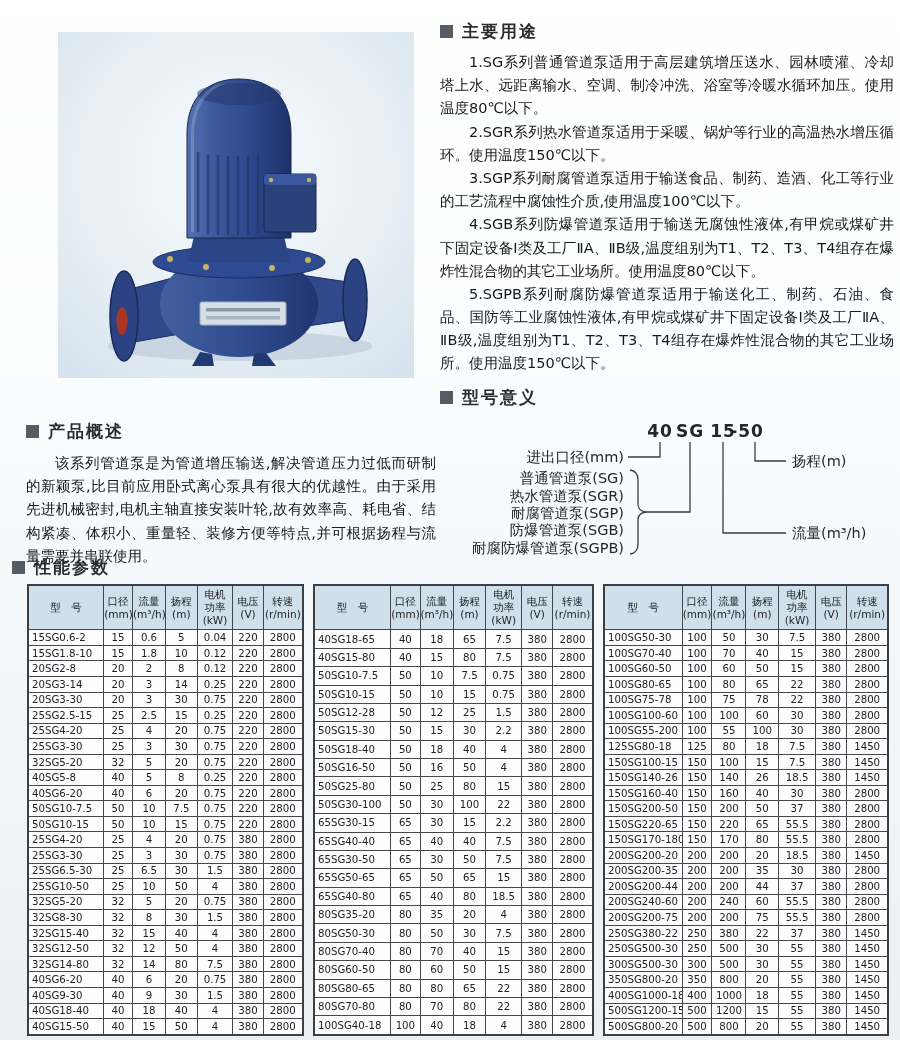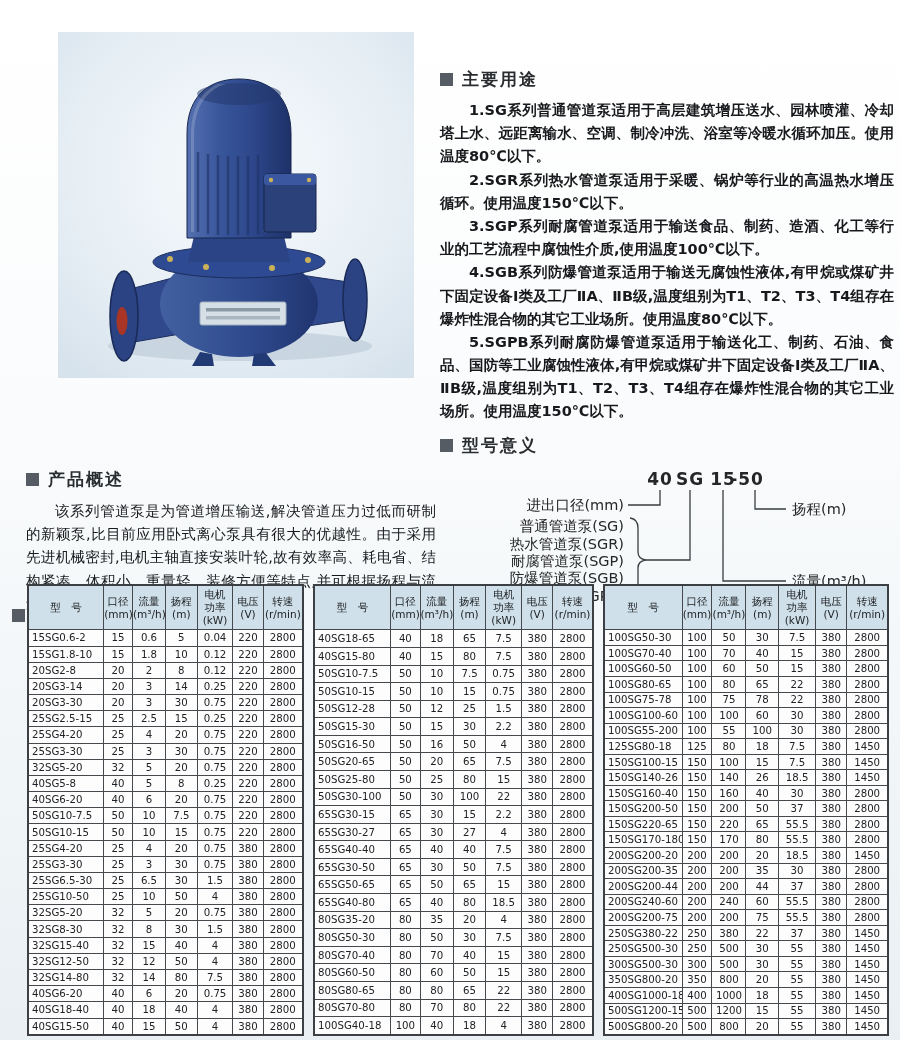--- a/index.html
+++ b/index.html
@@ -9,30 +9,30 @@
     color: #1d1f22;
     background: #fff;
   }
   .page {
     position: relative; width: 900px; height: 1040px; overflow: hidden;
     background: linear-gradient(180deg, #ffffff 0%, #fbfcfd 35%, #f2f6f8 70%, #e9eff3 100%);
   }
   
   .sec-title {
     display: flex; align-items: center; gap: 9px;
-    font-size: 17px; font-weight: bold; letter-spacing: 2px; color: #2a2d30; margin-top: 48px;
+    font-size: 17px; font-weight: bold; letter-spacing: 2px; color: #2a2d30;
   }
   .sq { width: 13px; height: 13px; background: #565c63; display: inline-block; }
   
   .photo-wrap {
     position: absolute; left: 58px; top: 32px; width: 356px; height: 346px;
   }
   
   .sec-uses { position: absolute; left: 440px; top: 20px; width: 454px; }
-  .sec-uses .paras { margin-top: 8px; font-weight: bold; }
+  .sec-uses .paras { margin-top: 8px; }
   .sec-uses p, .sec-overview p {
     font-size: 14.5px; line-height: 1.6; text-align: justify; text-indent: 2em; color: #17191c;
   }
   .sec-model { position: absolute; left: 440px; top: 386px; width: 454px; }
   .sec-overview { position: absolute; left: 26px; top: 420px; width: 410px; }
   .sec-overview p { margin-top: 9px; }
   .sec-perf-title { position: absolute; left: 12px; top: 556px; }
   
   .dg { display: block; margin-top: 4px; }
   .dg text { fill: #242628; }
@@ -425,20 +425,29 @@
           <tr>
             <td class="model">40SG6-20</td>
             <td>40</td>
             <td>6</td>
             <td>20</td>
             <td>0.75</td>
             <td>380</td>
             <td>2800</td>
           </tr>
           <tr>
+            <td class="model">40SG9-30</td>
+            <td>40</td>
+            <td>9</td>
+            <td>30</td>
+            <td>1.5</td>
+            <td>380</td>
+            <td>2800</td>
+          </tr>
+          <tr>
             <td class="model">40SG18-40</td>
             <td>40</td>
             <td>18</td>
             <td>40</td>
             <td>4</td>
             <td>380</td>
             <td>2800</td>
           </tr>
           <tr>
             <td class="model">40SG15-50</td>
@@ -542,34 +551,34 @@
           <tr>
             <td class="model">50SG15-30</td>
             <td>50</td>
             <td>15</td>
             <td>30</td>
             <td>2.2</td>
             <td>380</td>
             <td>2800</td>
           </tr>
           <tr>
+            <td class="model">50SG18-40</td>
+            <td>50</td>
+            <td>18</td>
+            <td>40</td>
+            <td>4</td>
+            <td>380</td>
+            <td>2800</td>
+          </tr>
+          <tr>
             <td class="model">50SG16-50</td>
             <td>50</td>
             <td>16</td>
             <td>50</td>
             <td>4</td>
-            <td>380</td>
-            <td>2800</td>
-          </tr>
-          <tr>
-            <td class="model">50SG20-65</td>
-            <td>50</td>
-            <td>20</td>
-            <td>65</td>
-            <td>7.5</td>
             <td>380</td>
             <td>2800</td>
           </tr>
           <tr>
             <td class="model">50SG25-80</td>
             <td>50</td>
             <td>25</td>
             <td>80</td>
             <td>15</td>
             <td>380</td>
@@ -583,29 +592,20 @@
             <td>22</td>
             <td>380</td>
             <td>2800</td>
           </tr>
           <tr>
             <td class="model">65SG30-15</td>
             <td>65</td>
             <td>30</td>
             <td>15</td>
             <td>2.2</td>
-            <td>380</td>
-            <td>2800</td>
-          </tr>
-          <tr>
-            <td class="model">65SG30-27</td>
-            <td>65</td>
-            <td>30</td>
-            <td>27</td>
-            <td>4</td>
             <td>380</td>
             <td>2800</td>
           </tr>
           <tr>
             <td class="model">65SG40-40</td>
             <td>65</td>
             <td>40</td>
             <td>40</td>
             <td>7.5</td>
             <td>380</td>

